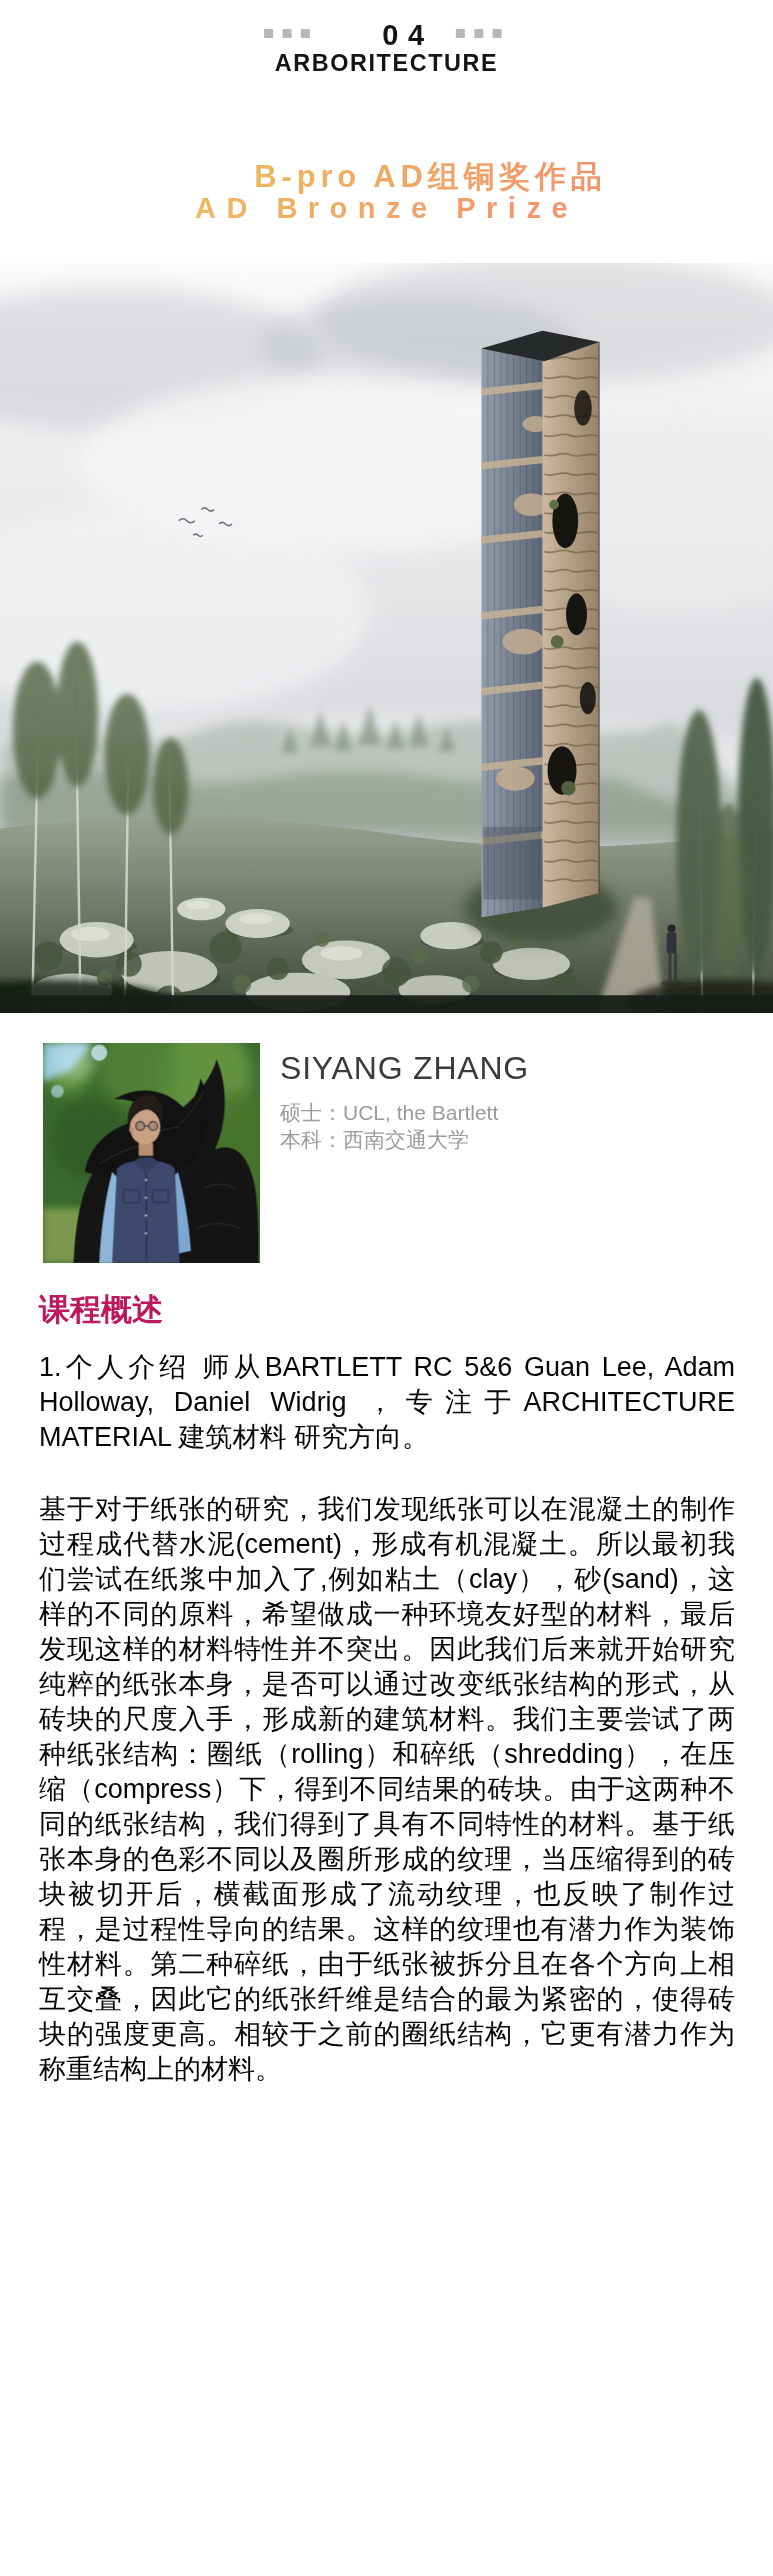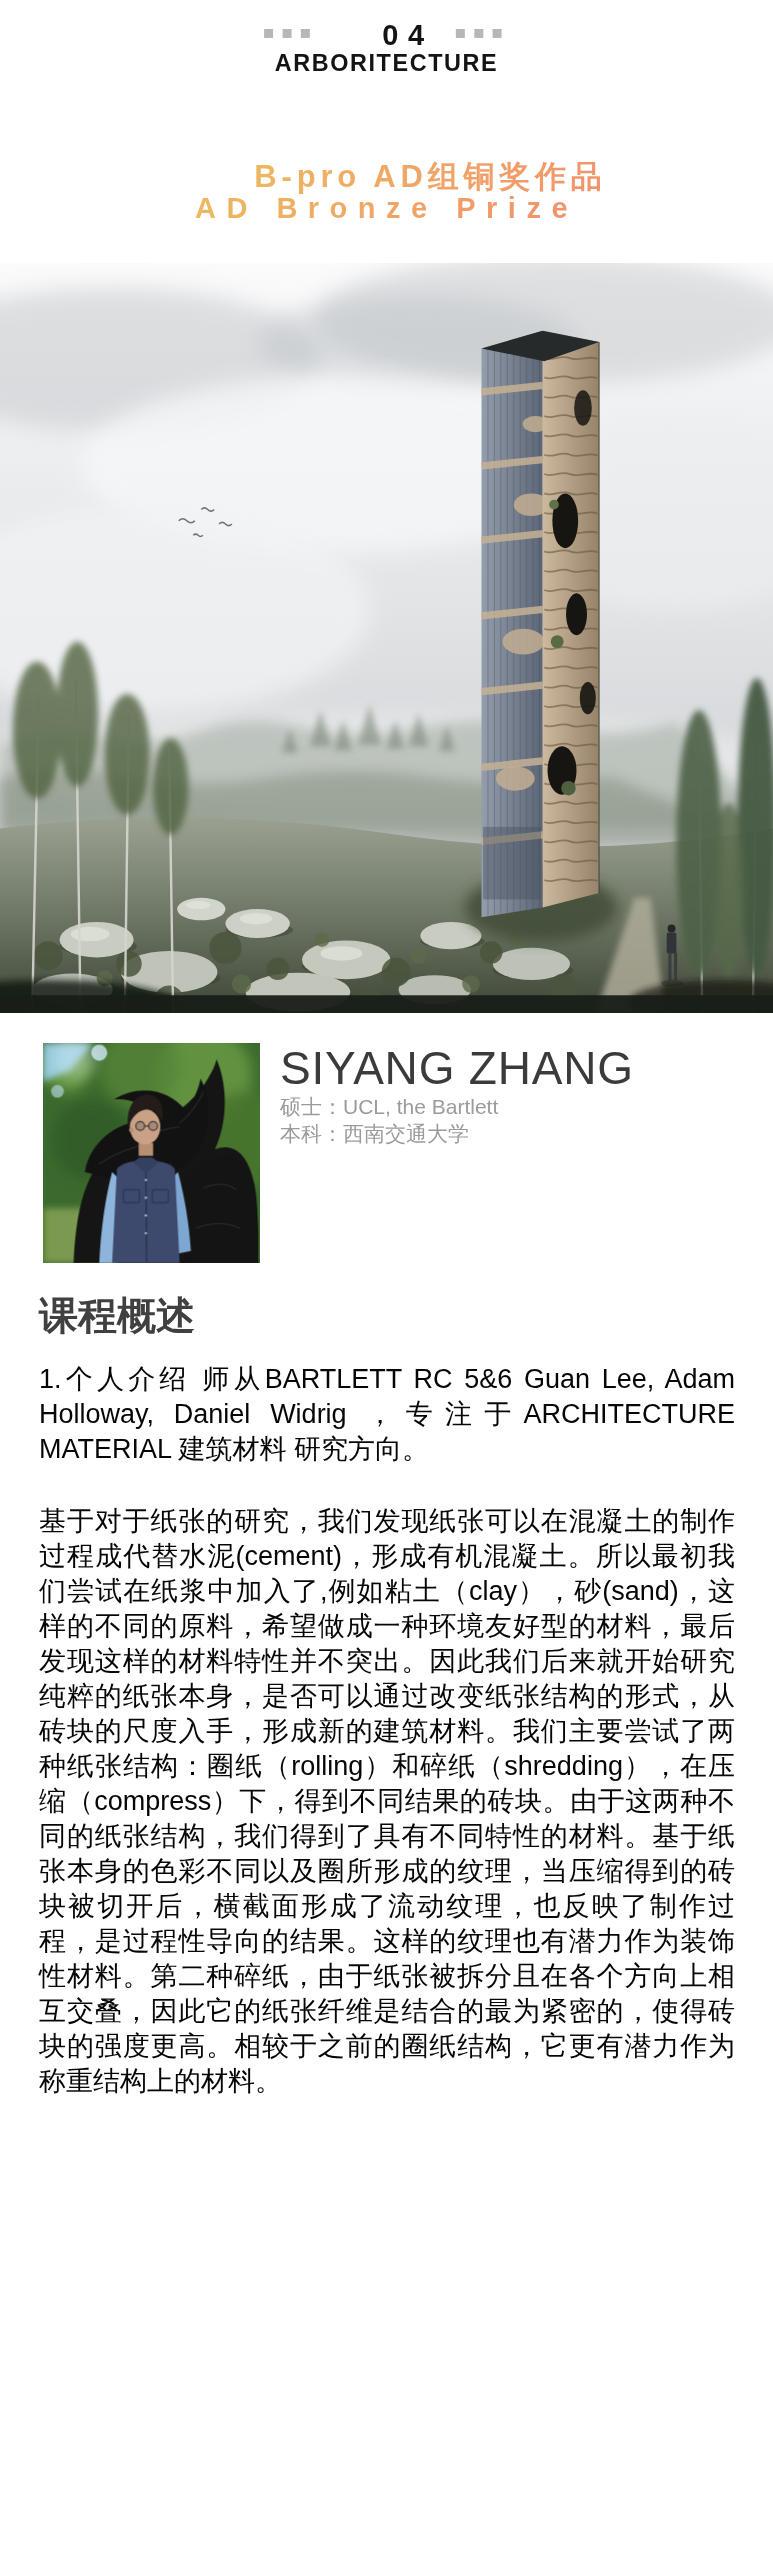--- a/index.html
+++ b/index.html
@@ -26,26 +26,26 @@
   }
   .award-zh{top:156px;font-size:31px;letter-spacing:4.8px;}
   .award-en{top:192px;font-size:29px;letter-spacing:10.5px;text-align:center;}
   
   .hero{position:absolute;top:263px;left:0;width:773px;height:750px;}
   .hero svg{display:block;width:100%;height:100%;}
   
   .profile-photo{position:absolute;top:1043px;left:43px;width:217px;height:220px;overflow:hidden;}
   .profile-photo svg{display:block;width:100%;height:100%;}
   .profile-info{position:absolute;top:1044px;left:280px;width:455px;}
-  .profile-name{font-size:46px;color:#3b3b3b;letter-spacing:0.8px;line-height:1.05;font-weight:500;white-space:nowrap;}
-  .profile-degrees{margin-top:1px;}
+  .profile-name{font-size:32px;color:#3b3b3b;letter-spacing:0.8px;line-height:1.05;font-weight:500;white-space:nowrap;margin-top:8px;}
+  .profile-degrees{margin-top:13px;}
   .degree{font-size:21px;color:#9b9b9b;line-height:27px;}
   
   .article{position:absolute;top:1289px;left:39px;width:696px;color:#060606;}
-  .article h2{margin:0 0 19.3px 0;font-size:39px;font-weight:bold;color:#404040;}
+  .article h2{margin:0 0 19.3px 0;font-size:31px;font-weight:bold;color:#be185d;}
   .article p{
     margin:0 0 37px 0;font-size:27px;line-height:35px;
     text-align:justify;text-justify:inter-ideograph;word-break:break-word;
   }
   .article p:last-child{margin-bottom:0;}
 </style>
 </head>
 <body>
 
 <div class="page">

